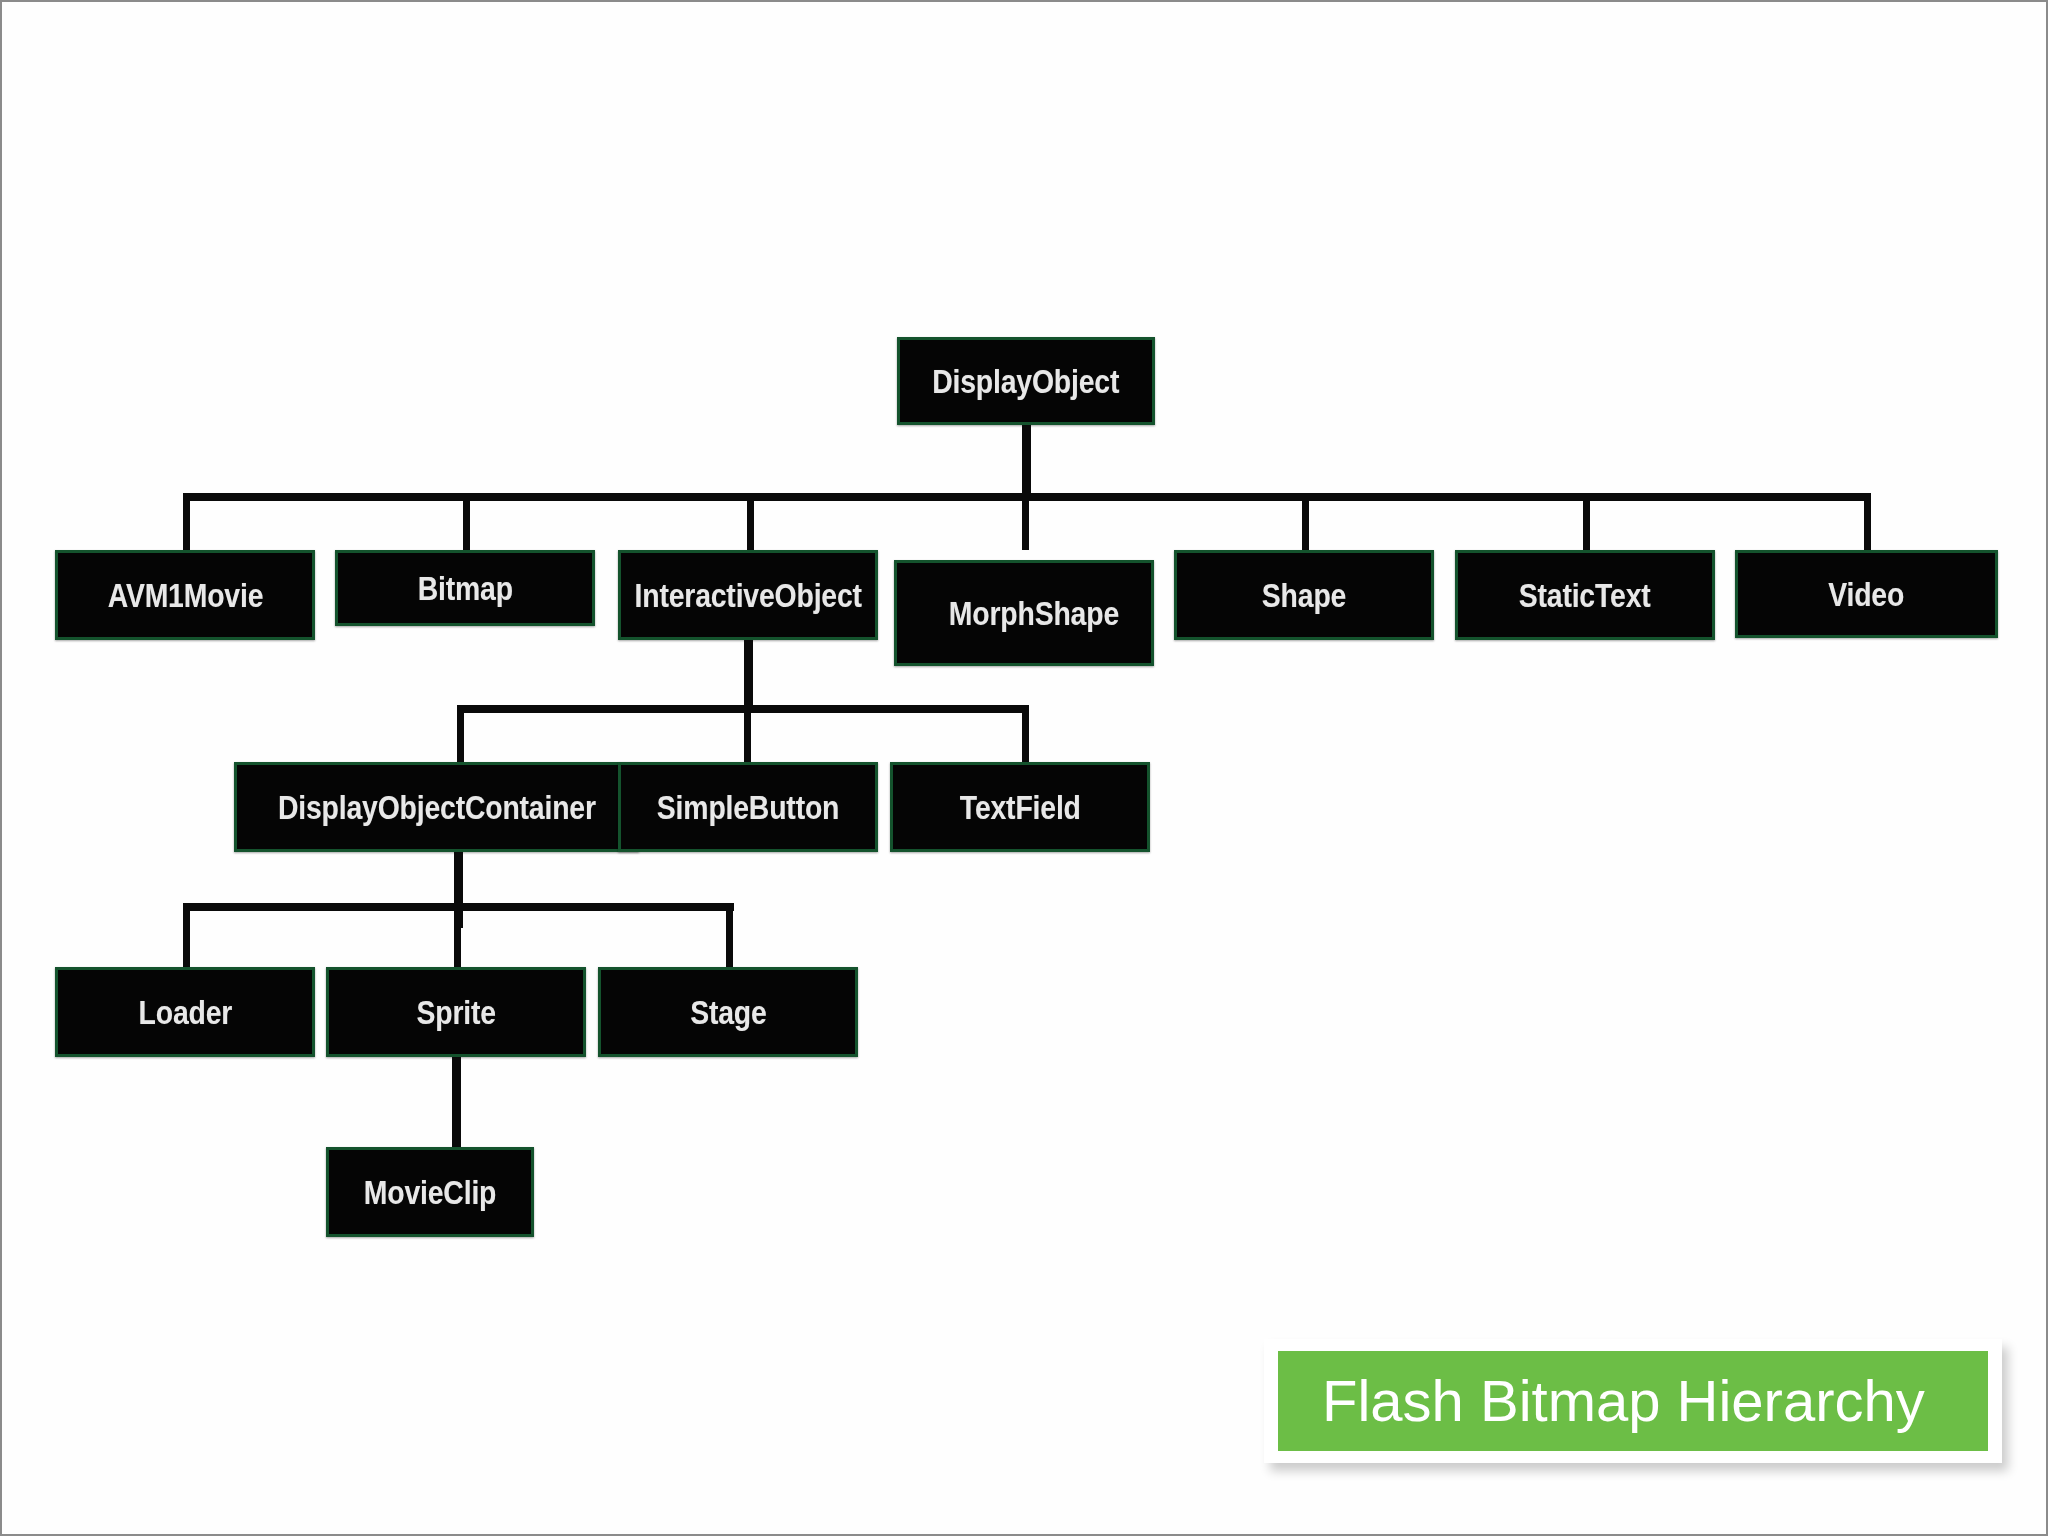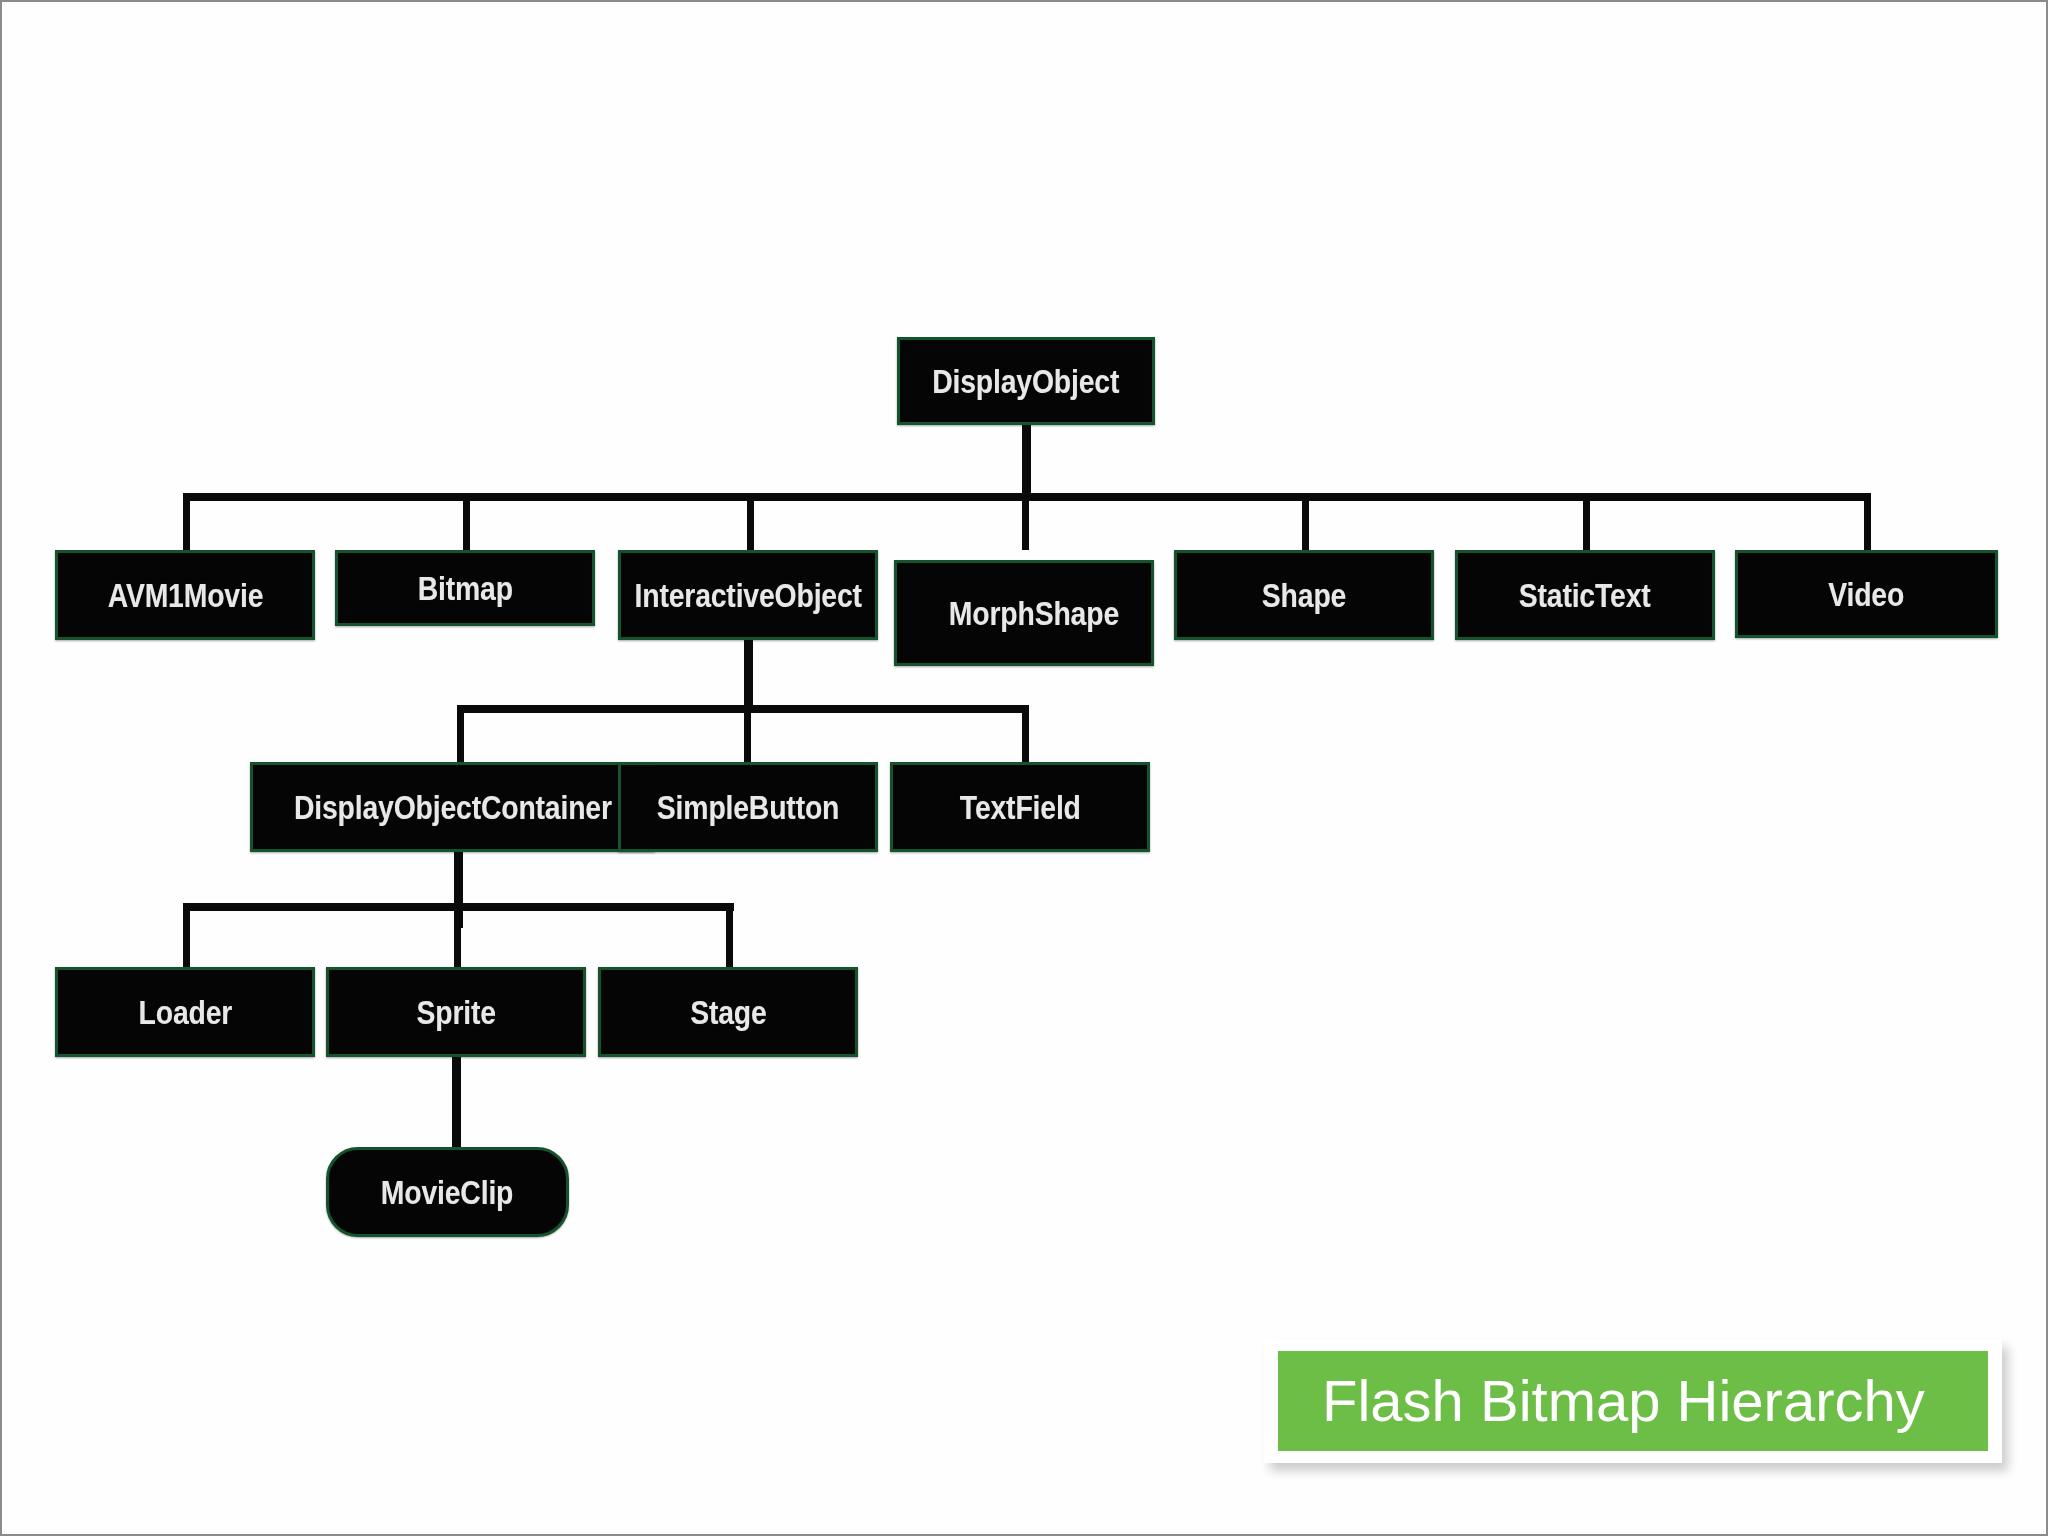--- a/index.html
+++ b/index.html
@@ -161,21 +161,21 @@
     </div>
 
     <div class="conn conn-v" style="left:742px; top:638px; width:9px; height:72px;"></div>
 
     <div class="conn conn-h" style="left:455px; top:703px; width:572px; height:8px;"></div>
 
     <div class="conn conn-v" style="left:455px; top:703px; height:60px;"></div>
     <div class="conn conn-v" style="left:742px; top:703px; height:60px;"></div>
     <div class="conn conn-v" style="left:1020px; top:703px; height:60px;"></div>
 
-    <div class="node" style="left:248px; top:760px; width:405px; height:90px;">
+    <div class="node" style="left:232px; top:760px; width:405px; height:90px;">
       <span class="node-label">DisplayObjectContainer</span>
     </div>
 
     <div class="node" style="left:616px; top:760px; width:260px; height:90px;">
       <span class="node-label">SimpleButton</span>
     </div>
 
     <div class="node" style="left:888px; top:760px; width:260px; height:90px;">
       <span class="node-label">TextField</span>
     </div>
@@ -195,21 +195,21 @@
     <div class="node" style="left:324px; top:965px; width:260px; height:90px;">
       <span class="node-label">Sprite</span>
     </div>
 
     <div class="node" style="left:596px; top:965px; width:260px; height:90px;">
       <span class="node-label">Stage</span>
     </div>
 
     <div class="conn conn-v" style="left:450px; top:1055px; width:9px; height:90px;"></div>
 
-    <div class="node" style="left:324px; top:1145px; width:243px; height:90px;border-radius:32px;">
+    <div class="node" style="left:324px; top:1145px; width:208px; height:90px;">
       <span class="node-label">MovieClip</span>
     </div>
 
   </div>
 
   <div id="banner-wrap">
     <div id="banner">
       <span id="banner-title">Flash Bitmap Hierarchy</span>
     </div>
   </div>

